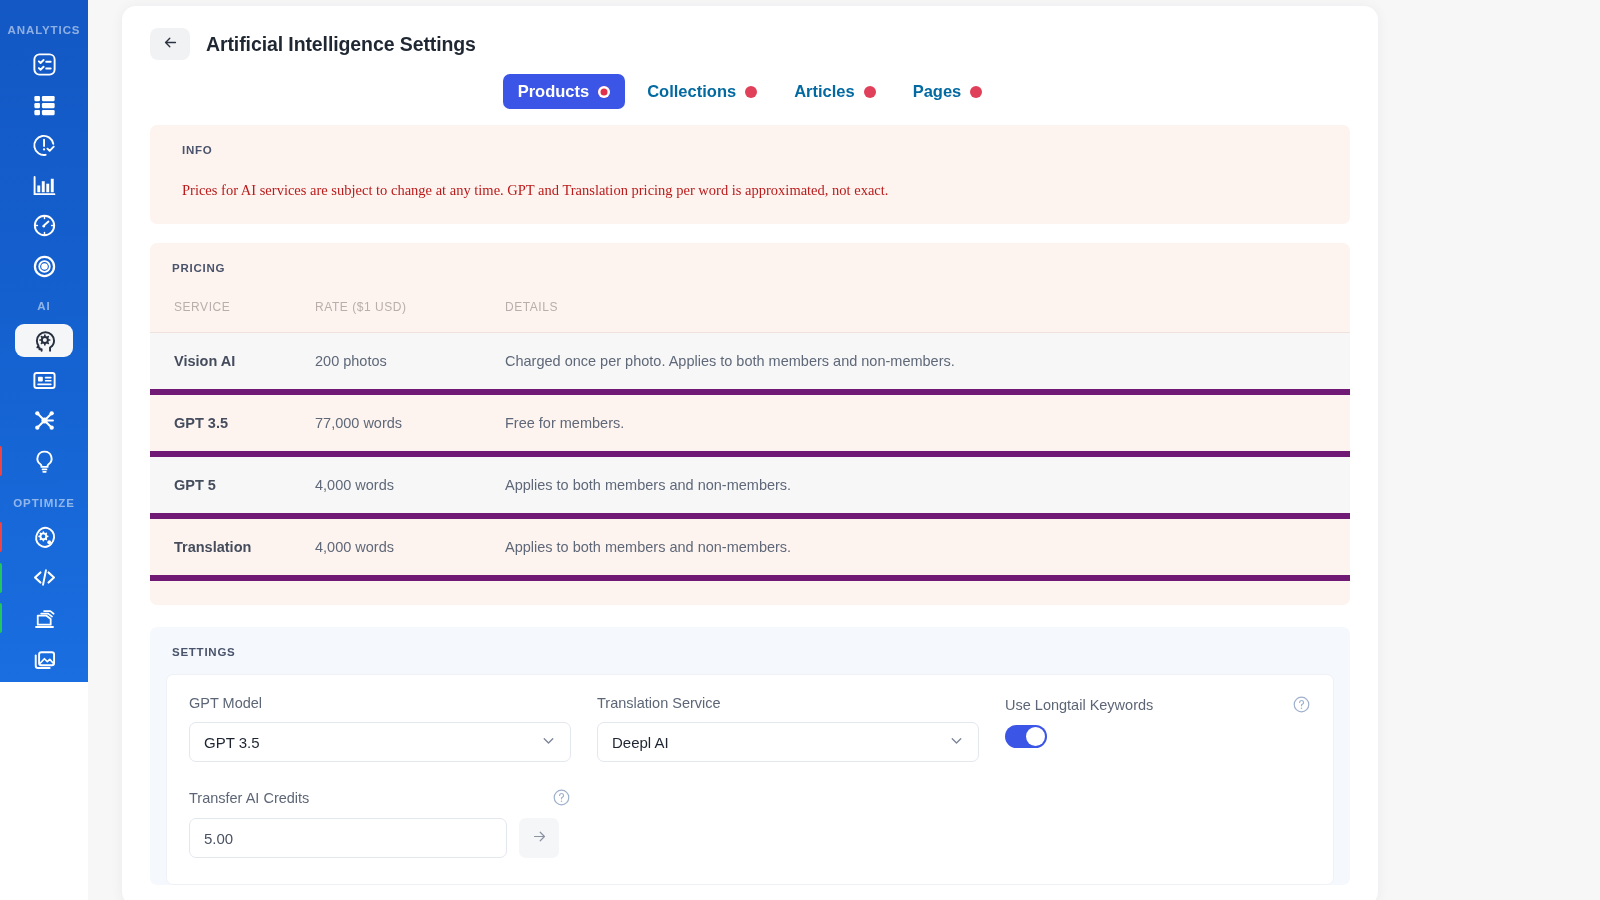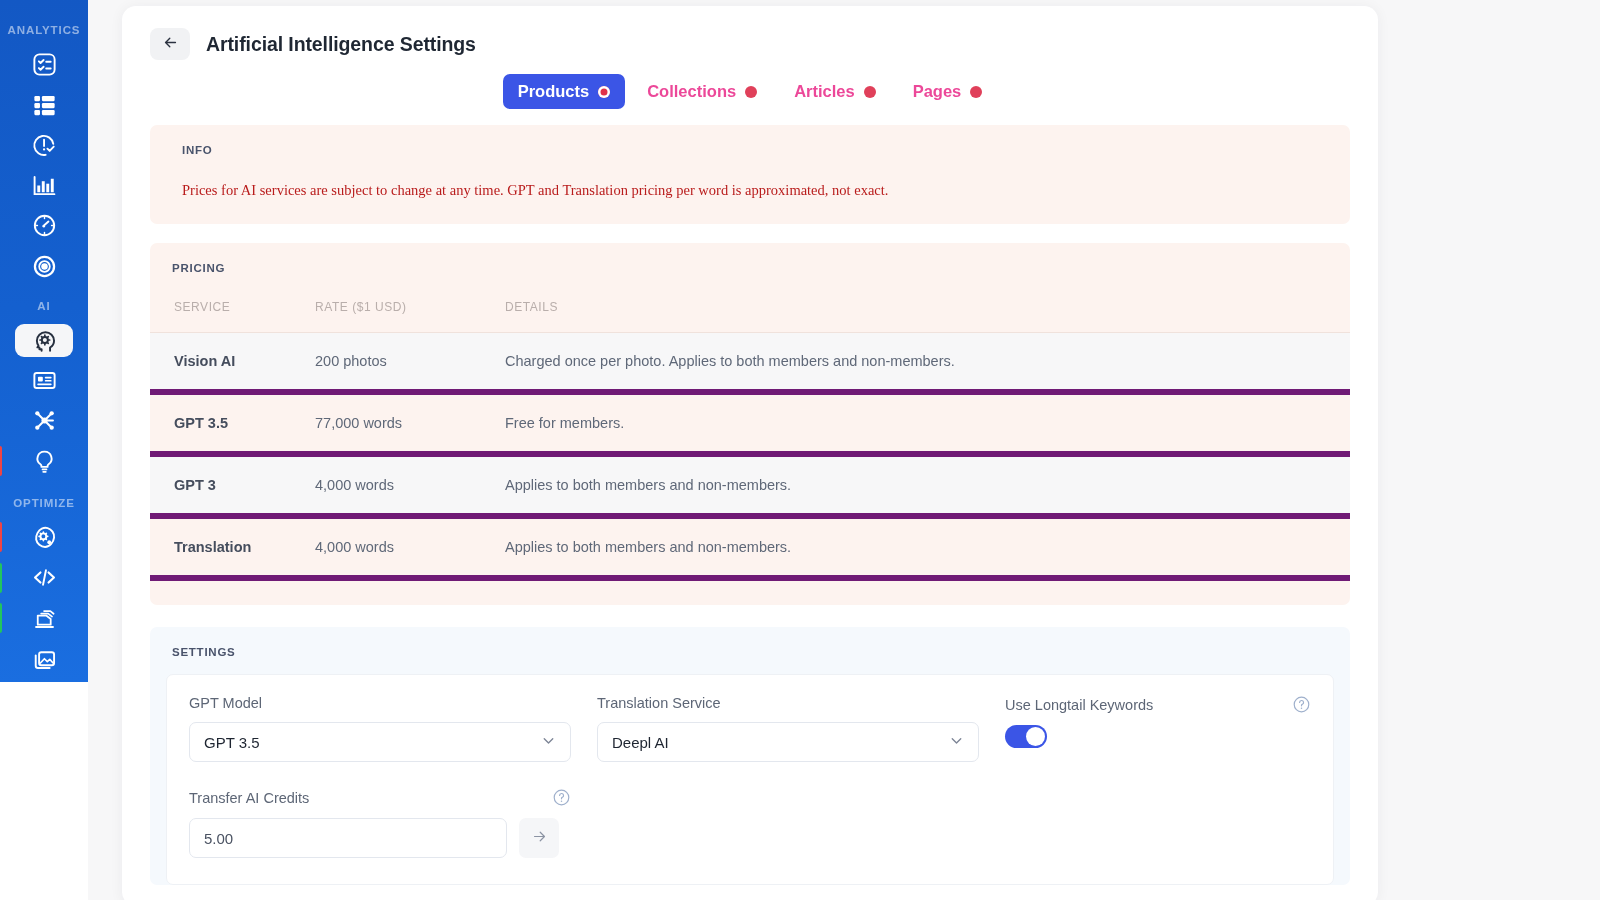--- a/index.html
+++ b/index.html
@@ -75,21 +75,21 @@
   }
 
   
   .tabs {
     display: flex; align-items: center; justify-content: center;
     gap: 7px; margin-top: 14px;
   }
   .tab {
     display: flex; align-items: center; gap: 9px;
     padding: 8px 15px; border-radius: 7px;
-    font-size: 16.5px; font-weight: 700; color: #ec4899;
+    font-size: 16.5px; font-weight: 700; color: #0369a1;
     background: transparent; border: none; cursor: pointer;
     white-space: nowrap;
   }
   .tab.active { background: #3b55e6; color: #ffffff; text-align: center; }
   .tab .dot {
     width: 12px; height: 12px; border-radius: 50%;
     background: #e0405a; flex-shrink: 0;
   }
   .tab.active .dot {
     background: #e0304a;
@@ -426,21 +426,21 @@
             <td class="svc col-svc">Vision AI</td>
             <td class="col-rate">200 photos</td>
             <td class="col-det">Charged once per photo. Applies to both members and non-members.</td>
           </tr>
           <tr>
             <td class="svc col-svc">GPT 3.5</td>
             <td class="col-rate">77,000 words</td>
             <td class="col-det">Free for members.</td>
           </tr>
           <tr>
-            <td class="svc col-svc">GPT 3</td>
+            <td class="svc col-svc">GPT 5</td>
             <td class="col-rate">4,000 words</td>
             <td class="col-det">Applies to both members and non-members.</td>
           </tr>
           <tr>
             <td class="svc col-svc">Translation</td>
             <td class="col-rate">4,000 words</td>
             <td class="col-det">Applies to both members and non-members.</td>
           </tr>
         </tbody>
       </table>

